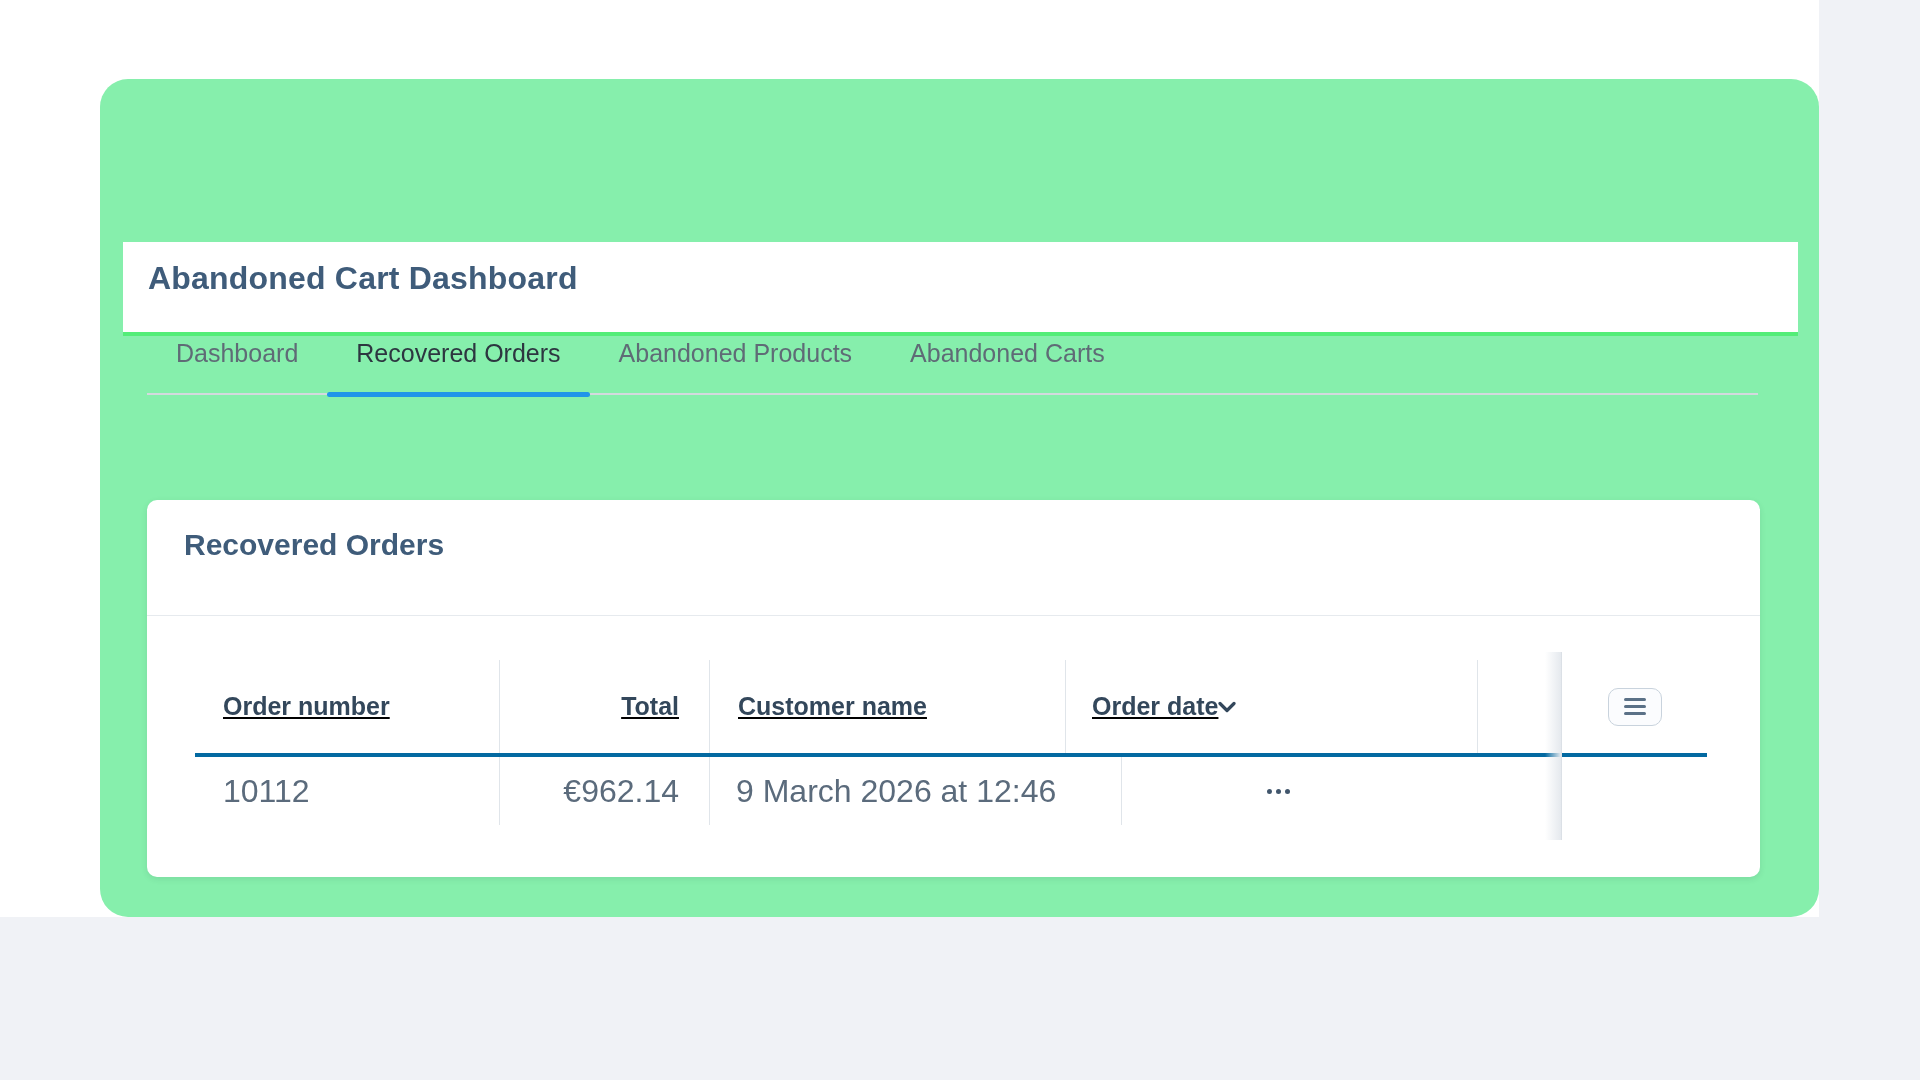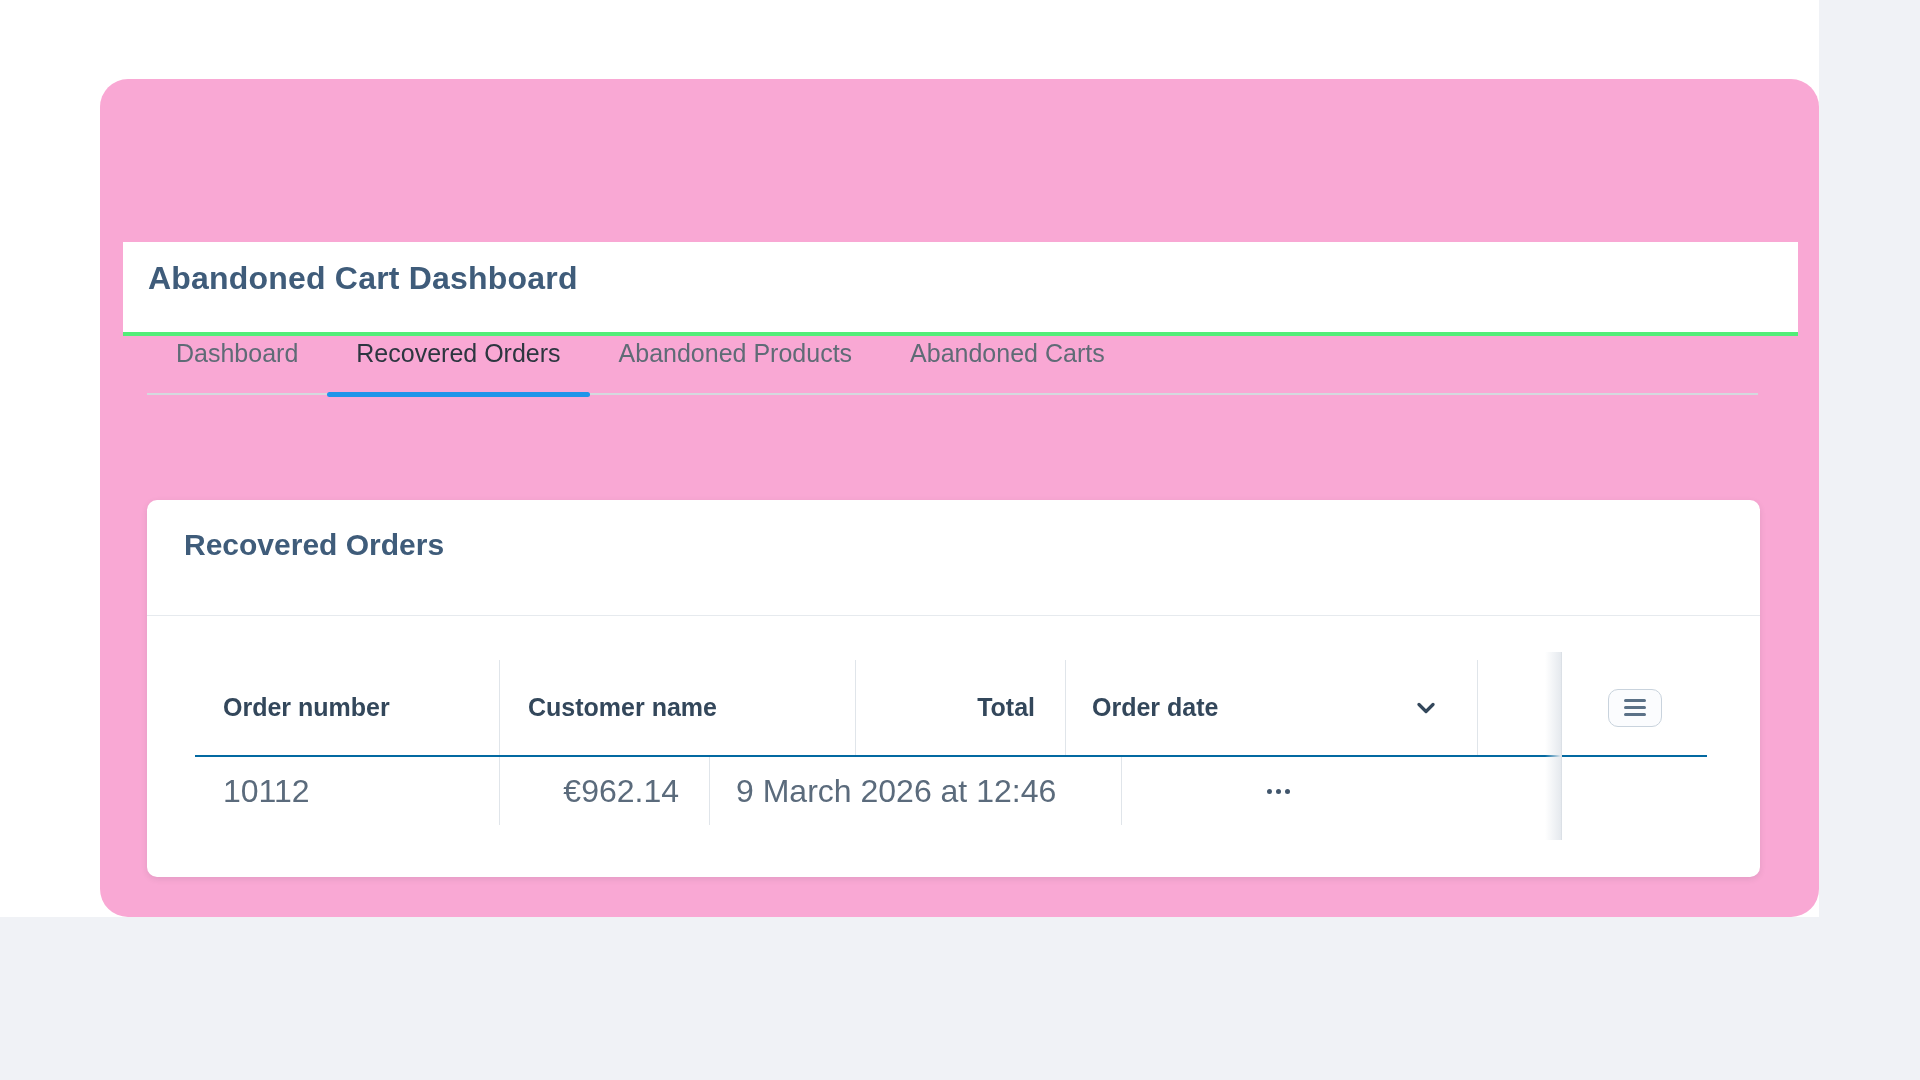--- a/index.html
+++ b/index.html
@@ -1,21 +1,21 @@
 <!DOCTYPE html>
 <html><head>
 <meta charset="utf-8">
 <style>
   * { margin:0; padding:0; box-sizing:border-box; }
   html,body { width:1920px; height:1080px; overflow:hidden; }
   body { font-family:"Liberation Sans", sans-serif; background:#eef1f5; }
   .page { position:relative; width:1920px; height:1080px; background:#f0f2f6; }
   .sheet { position:absolute; left:0; top:0; width:1819px; height:917px; background:#ffffff; }
   .container { position:absolute; left:100px; top:79px; width:1719px; height:838px;
-               background:#f9a8d4; border-radius:28px; }
+               background:#86efac; border-radius:28px; }
 
   
   .header-band { position:absolute; left:23px; top:163px; width:1675px; height:90px; background:#ffffff; }
   .page-title { position:absolute; left:25px; top:20px; font-size:32px; font-weight:bold;
                 color:#3f5c7a; line-height:1; letter-spacing:0.2px; }
   .green-line { position:absolute; left:23px; top:253px; width:1675px; height:4px; background:#53ed78; }
 
   
   .tabs { position:absolute; left:47px; top:260px; width:1611px; height:56px;
           display:flex; border-bottom:2px solid #d4d9de; }
@@ -27,30 +27,30 @@
 
   
   .card { position:absolute; left:47px; top:421px; width:1613px; height:377px; background:#ffffff;
           border-radius:10px; box-shadow:0 2px 6px rgba(30,45,60,0.10); }
   .card-title { position:absolute; left:37px; top:30px; font-size:30px; font-weight:bold;
                 color:#3f5c7a; line-height:1; }
   .card-divider { position:absolute; left:0; top:115px; width:100%; height:1px; background:#e6eaee; }
 
   
   .table { position:absolute; left:48px; top:160px; width:1512px; }
-  .thead { display:flex; height:97px; border-bottom:2px solid #0369a1; }
+  .thead { display:flex; height:97px; border-bottom:4px solid #0369a1;text-decoration:underline; }
   .trow  { display:flex; height:68px; }
   .th, .td { display:flex; align-items:center; }
   .th { font-size:25px; font-weight:bold; color:#33475b; }
   .td { font-size:32px; color:#5b6b7c; }
   .c1 { width:304px; padding-left:28px; }
   .c2 { width:356px; padding-left:28px; }
   .c3 { width:210px; justify-content:flex-end; padding-right:30px; }
   .c4 { width:412px; padding-left:26px; }
-  .th.c4 { justify-content:space-between; padding-right:42px; }
+  .th.c4 { justify-content:flex-start; padding-right:42px; }
   .c5 { width:85px; }
   .c6 { width:145px; justify-content:center; }
   .thead .c2, .thead .c3, .thead .c4, .thead .c5,
   .trow .c2, .trow .c3, .trow .c4, .trow .c5 { border-left:1px solid #e0e5ea; }
 
   .scroll-shadow { position:absolute; left:1350px; top:-8px; width:17px; height:188px;
                    background:linear-gradient(to right, rgba(233,236,240,0), #e5e9ee);
                    border-right:1px solid #dbe0e6; pointer-events:none; }
 
   
@@ -97,25 +97,25 @@
     <div class="card">
       <h2 class="card-title">Recovered Orders</h2>
       <div class="card-divider"></div>
 
       <div class="table">
 
         <div class="thead">
           <div class="th c1">
               <span>Order number</span>
             </div>
+          <div class="th c3">
+              <span>Total</span>
+            </div>
           <div class="th c2">
               <span>Customer name</span>
-            </div>
-          <div class="th c3">
-              <span>Total</span>
             </div>
           <div class="th c4">
             <span>Order date</span>
             <span class="chevron">
               <svg width="18" height="12" viewBox="0 0 18 12">
                 <path d="M2 2.5 L9 9.5 L16 2.5" fill="none" stroke="#33475b" stroke-width="3.2" stroke-linecap="round" stroke-linejoin="round"></path>
               </svg>
             </span>
           </div>
           <div class="th c5"></div>

